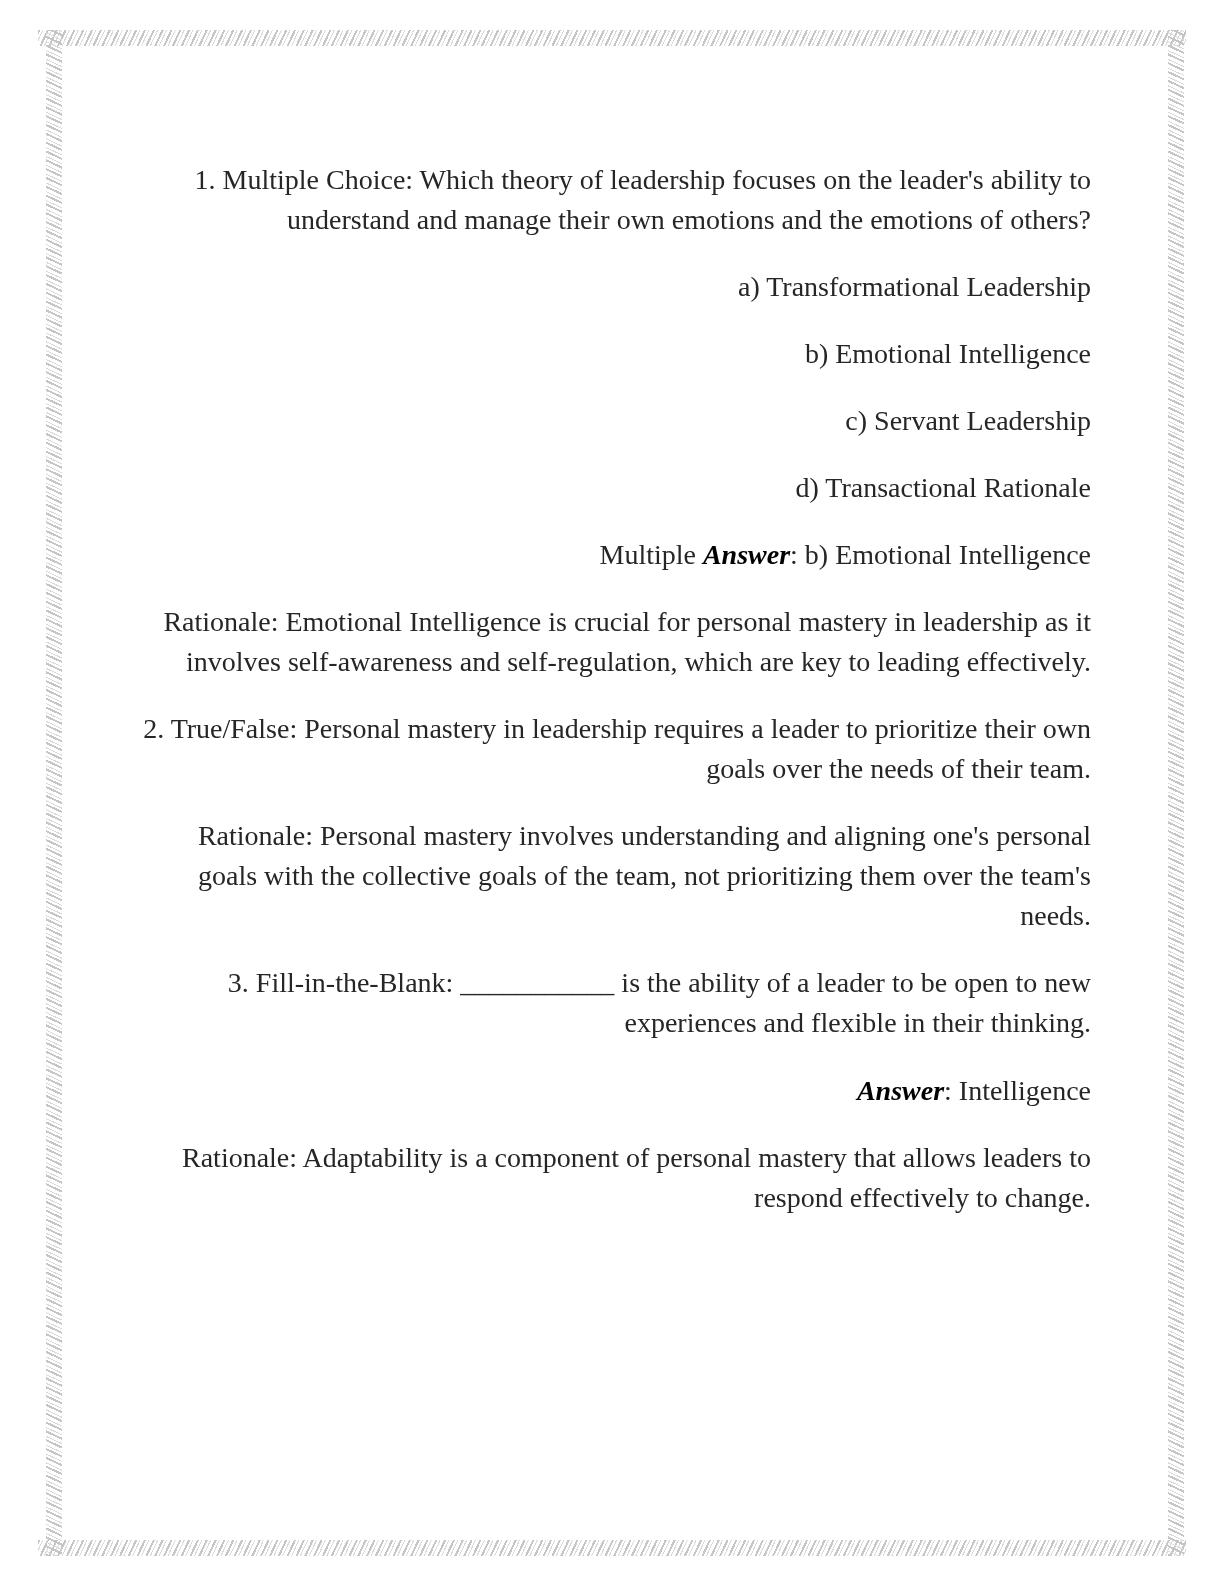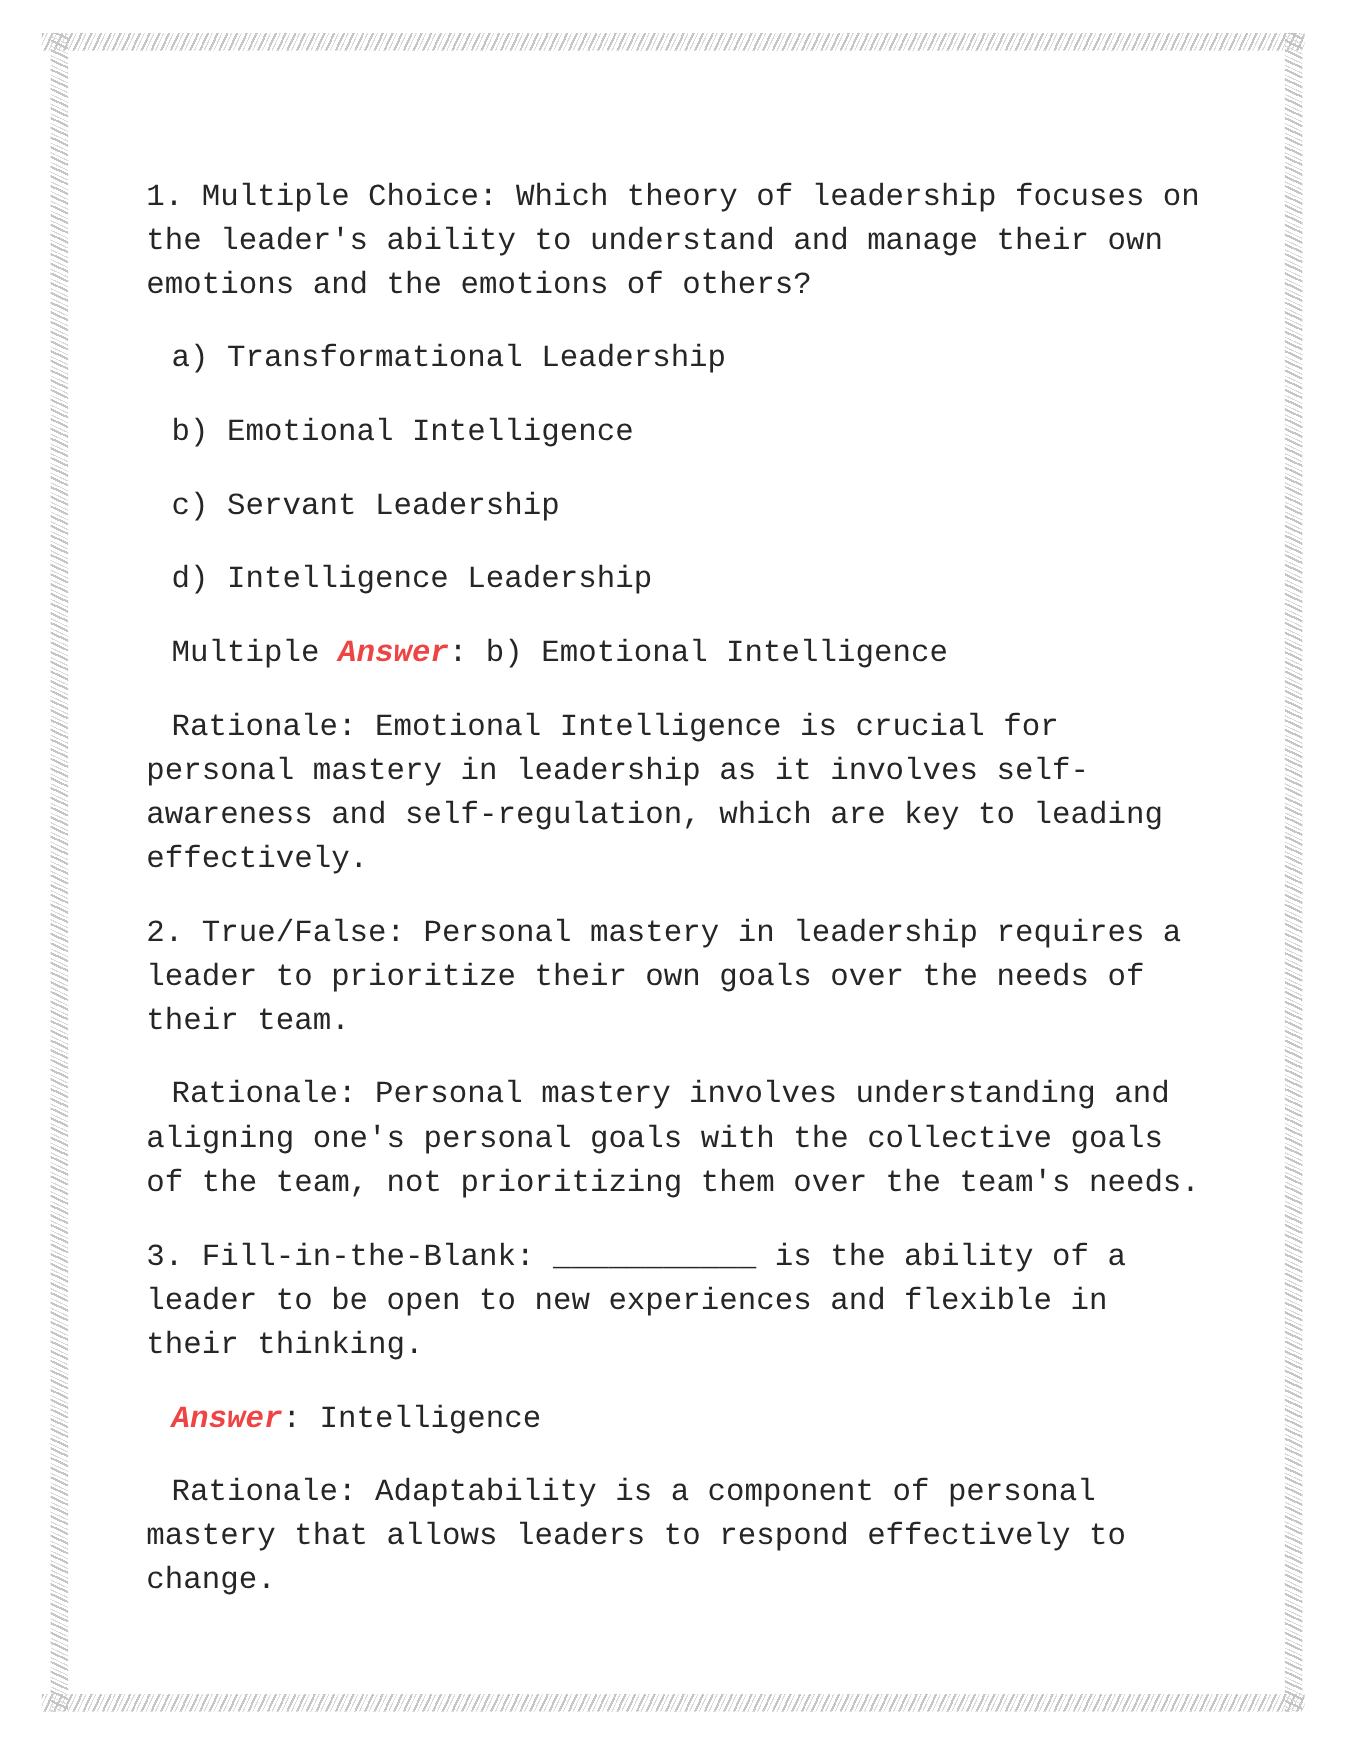--- a/index.html
+++ b/index.html
@@ -2,21 +2,22 @@
 <html><head>
 <meta charset="utf-8">
 <style>
   html, body { margin: 0; padding: 0; background: #ffffff; }
   .page {
     position: relative;
     width: 1224px;
     height: 1584px;
     background: #ffffff;
     overflow: hidden;
-    font-family: Liberation Mono, monospace;
+    font-family: Liberation Serif, serif;
+    text-align: right;
   }
   
   .pborder {
     position: absolute;
     background-image: repeating-linear-gradient(115deg, #c3c3c3 0 2px, transparent 2px 4px, #d8d8d8 4px 5px, transparent 5px 8px);
     opacity: 0.95;
   }
   .pborder.top    { left: 38px; right: 38px; top: 30px;    height: 16px; }
   .pborder.bottom { left: 38px; right: 38px; bottom: 28px; height: 16px; }
   .pborder.left   { top: 30px; bottom: 28px; left: 46px;   width: 16px;
@@ -30,42 +31,42 @@
     top: 160px;
     width: 958px;
     color: #262626;
     font-size: 28px;
     line-height: 1.43;
   }
   .content p { margin: 0 0 27px 0; }
   .indent { text-indent: 23px; }
   .block + .block { }
   .answer-label {
-    color: #ef4444;
+    color: #000000;
     font-weight: bold;
     font-style: italic;
   }
 </style>
 </head>
 <body>
 
 <div class="page">
   <div class="pborder top"></div>
   <div class="pborder bottom"></div>
   <div class="pborder left"></div>
   <div class="pborder right"></div>
 
   <div class="content">
 
     <section class="block">
       <p>1. Multiple Choice: Which theory of leadership focuses on the leader's ability to understand and manage their own emotions and the emotions of others?</p>
       <p class="indent">a) Transformational Leadership</p>
       <p class="indent">b) Emotional Intelligence</p>
       <p class="indent">c) Servant Leadership</p>
-      <p class="indent">d) Intelligence Leadership</p>
+      <p class="indent">d) Transactional Rationale</p>
       <p class="indent"><span>Multiple </span><span class="answer-label">Answer</span><span>: b) Emotional Intelligence</span></p>
       <p class="indent">Rationale: Emotional Intelligence is crucial for personal mastery in leadership as it involves self-awareness and self-regulation, which are key to leading effectively.</p>
     </section>
 
     <section class="block">
       <p>2. True/False: Personal mastery in leadership requires a leader to prioritize their own goals over the needs of their team.</p>
       <p class="indent">Rationale: Personal mastery involves understanding and aligning one's personal goals with the collective goals of the team, not prioritizing them over the team's needs.</p>
     </section>
 
     <section class="block">

